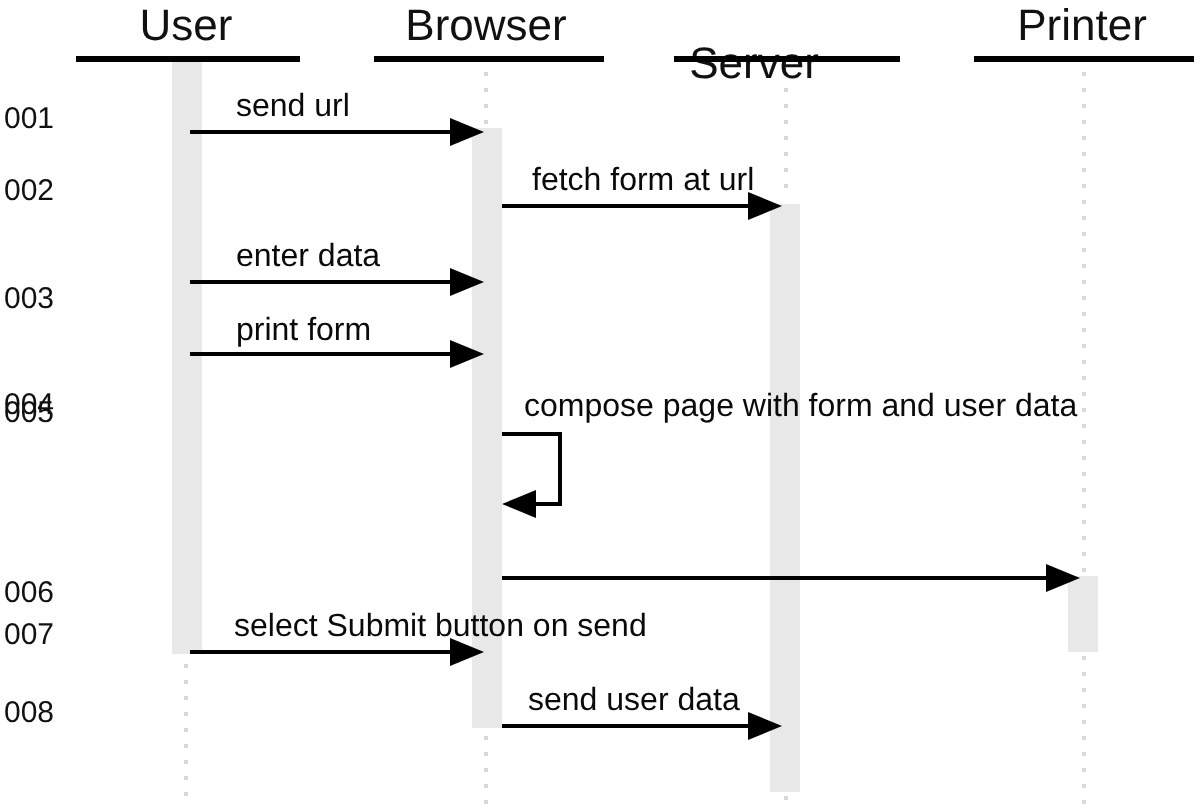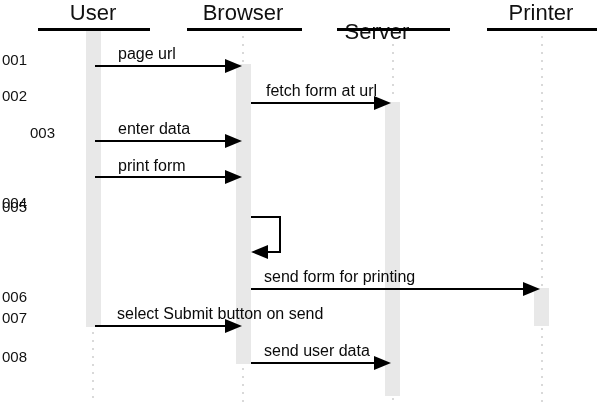--- a/index.html
+++ b/index.html
@@ -104,49 +104,49 @@
   <div class="actor-name" style="left:307px;margin-top:19px;">Server</div>
   <div class="actor-name" style="left:471px;">Printer</div>
 
   <div class="actor-underline" style="left:38px;  width:112px;"></div>
   <div class="actor-underline" style="left:187px; width:115px;"></div>
   <div class="actor-underline" style="left:337px; width:113px;"></div>
   <div class="actor-underline" style="left:487px; width:110px;"></div>
 
   <div class="seq-num" style="top:51px;">001</div>
   <div class="seq-num" style="top:87px;">002</div>
-  <div class="seq-num" style="top:124px;margin-left:28px;">003</div>
+  <div class="seq-num" style="top:141px;">003</div>
   <div class="seq-num" style="top:161px;margin-top:33px;">004</div>
   <div class="seq-num" style="top:198px;">005</div>
   <div class="seq-num" style="top:288px;">006</div>
   <div class="seq-num" style="top:309px;">007</div>
   <div class="seq-num" style="top:348px;">008</div>
 
-  <div class="msg-label" style="left:118px; top:44px;">page url</div>
+  <div class="msg-label" style="left:118px; top:44px;">send url</div>
   <div class="msg-line" style="left:95px; top:65px; width:133px;"></div>
   <div class="head-right" style="left:225px; top:59px;"></div>
 
   <div class="msg-label" style="left:266px; top:81px;">fetch form at url</div>
   <div class="msg-line" style="left:251px; top:102px; width:126px;"></div>
   <div class="head-right" style="left:374px; top:96px;"></div>
 
   <div class="msg-label" style="left:118px; top:119px;">enter data</div>
   <div class="msg-line" style="left:95px; top:140px; width:133px;"></div>
   <div class="head-right" style="left:225px; top:134px;"></div>
 
   <div class="msg-label" style="left:118px; top:156px;">print form</div>
   <div class="msg-line" style="left:95px; top:176px; width:133px;"></div>
   <div class="head-right" style="left:225px; top:170px;"></div>
 
+  <div class="msg-label" style="left:262px; top:194px;">compose page with form and user data</div>
   <div class="msg-line" style="left:251px; top:216px; width:30px;"></div>
   <div class="msg-vline" style="left:279px; top:216px; height:37px;"></div>
   <div class="msg-line" style="left:264px; top:251px; width:17px;"></div>
   <div class="head-left" style="left:251px; top:245px;"></div>
 
-  <div class="msg-label" style="left:264px; top:267px;">send form for printing</div>
   <div class="msg-line" style="left:251px; top:288px; width:275px;"></div>
   <div class="head-right" style="left:523px; top:282px;"></div>
 
   <div class="msg-label" style="left:117px; top:304px;">select Submit button on send</div>
   <div class="msg-line" style="left:95px; top:325px; width:133px;"></div>
   <div class="head-right" style="left:225px; top:319px;"></div>
 
   <div class="msg-label" style="left:264px; top:341px;">send user data</div>
   <div class="msg-line" style="left:251px; top:362px; width:126px;"></div>
   <div class="head-right" style="left:374px; top:356px;"></div>

